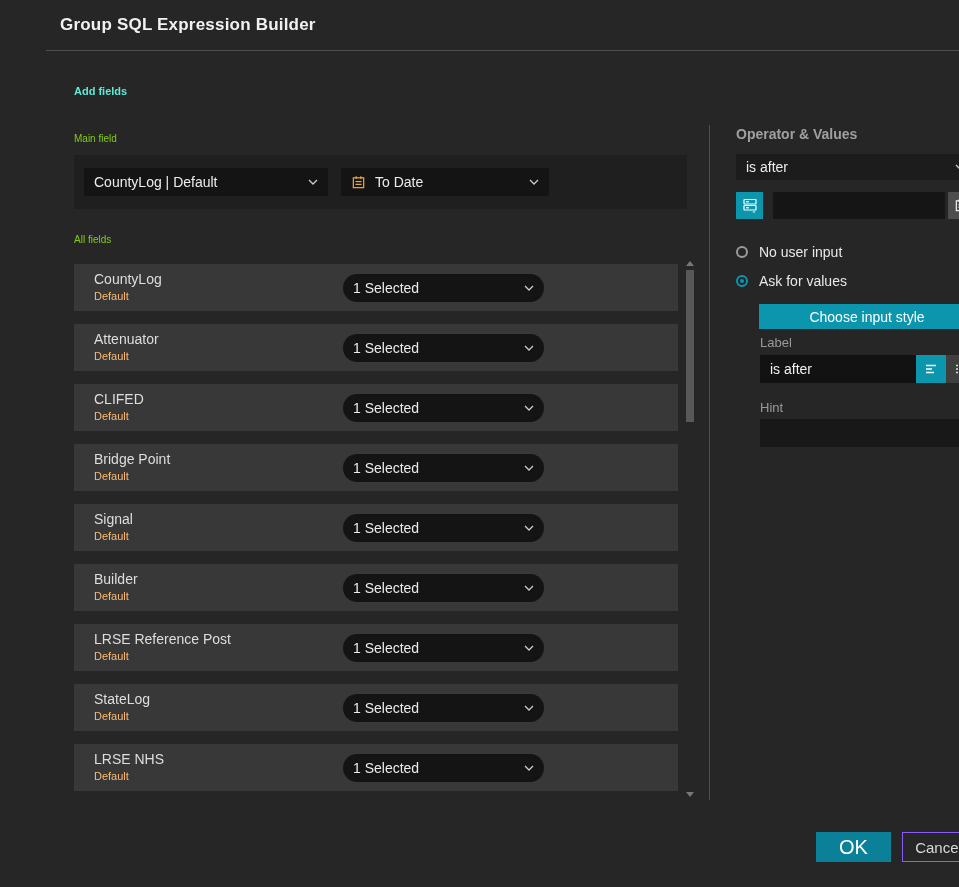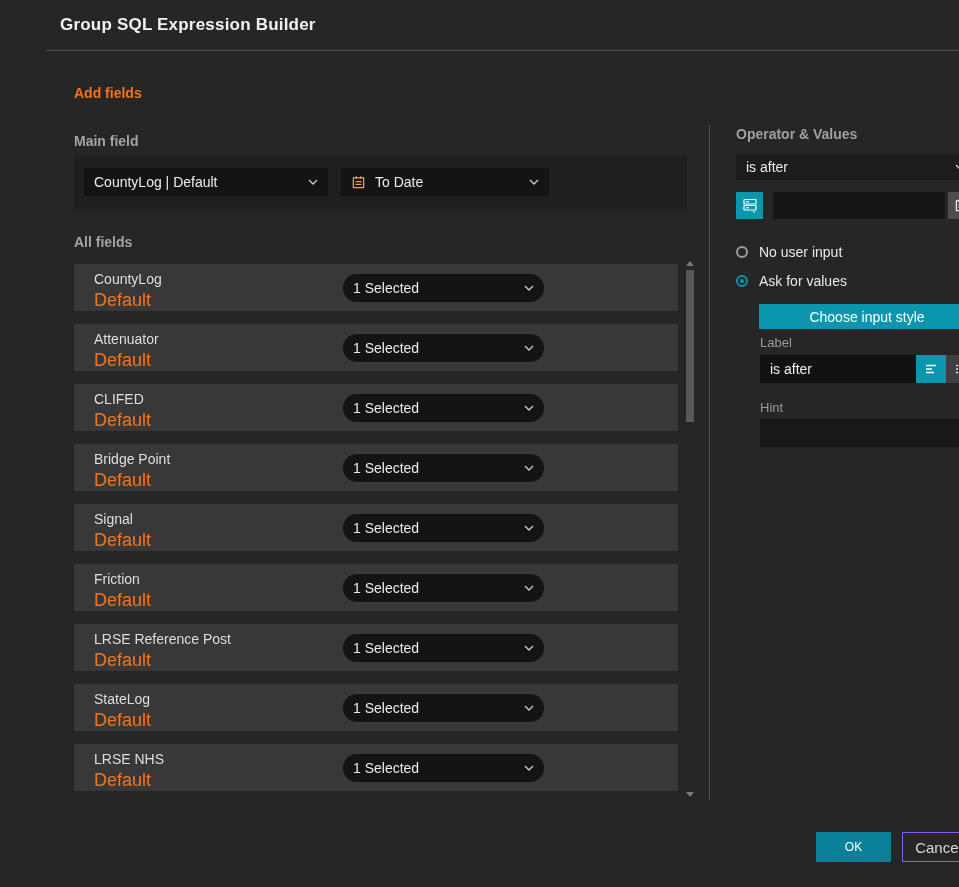--- a/index.html
+++ b/index.html
@@ -18,41 +18,41 @@
     overflow:hidden;position:relative;
   }
   .dialog{position:relative;width:959px;height:887px;background:var(--bg);margin-left:46px;}
 
   
   .titlebar{position:absolute;left:0;top:0;width:100%;height:51px;border-bottom:1px solid #4f4f4f;}
   .title{position:absolute;left:14px;top:15px;font-size:17px;font-weight:700;color:#f1f1f1;letter-spacing:.2px;}
   .close{position:absolute;right:13px;top:16px;width:20px;height:20px;cursor:pointer;display:flex;align-items:center;justify-content:center;}
 
   
-  .add-fields{position:absolute;left:28px;top:85px;font-size:14px;font-weight:700;color:#f97316;}
-  .sublabel{font-size:14px;font-weight:700;color:#a3a3a3;}
+  .add-fields{position:absolute;left:28px;top:85px;font-size:11px;font-weight:700;color:#5eead4;}
+  .sublabel{font-size:10px;font-weight:400;color:#84cc16;}
   .main-field-label{position:absolute;left:28px;top:133px;}
   .all-fields-label{position:absolute;left:28px;top:234px;}
 
   
   .dd{display:flex;align-items:center;background:var(--dd-bg);height:28px;padding:0 10px;
       font-size:14px;color:#ececec;cursor:pointer;}
   .dd .dd-text{white-space:nowrap;overflow:hidden;}
   .dd .chev{margin-left:auto;flex:0 0 auto;}
 
   
   .main-bar{position:absolute;left:28px;top:155px;width:613px;height:54px;background:#1f1f1f;}
   .dd-mainfield{position:absolute;left:10px;top:13px;width:244px;}
   .dd-fieldtype{position:absolute;left:267px;top:13px;width:208px;gap:9px;}
 
   
   .rows{position:absolute;left:28px;top:264px;width:604px;}
   .row{position:relative;height:47px;margin-bottom:13px;background:var(--row-bg);}
   .row-title{position:absolute;left:20px;top:7px;font-size:14px;color:#dedede;}
-  .row-sub{position:absolute;left:20px;top:26px;font-size:18px;color:#f97316;}
+  .row-sub{position:absolute;left:20px;top:26px;font-size:11px;color:#fdba74;}
   .row-dd{position:absolute;left:269px;top:10px;width:201px;border-radius:14px;}
 
   
   .scrollbar{position:absolute;left:638px;top:258px;width:12px;height:542px;}
   .scroll-up{position:absolute;left:2px;top:3px;width:0;height:0;
     border-left:4px solid transparent;border-right:4px solid transparent;border-bottom:5px solid #787878;cursor:pointer;}
   .scroll-down{position:absolute;left:2px;bottom:3px;width:0;height:0;
     border-left:4px solid transparent;border-right:4px solid transparent;border-top:5px solid #787878;cursor:pointer;}
   .scroll-thumb{position:absolute;left:2px;top:12px;width:8px;height:152px;background:#585858;cursor:pointer;}
 
@@ -85,21 +85,21 @@
     color:#f0f0f0;font-size:14px;padding:0 10px;font-family:"Liberation Sans",sans-serif;}
   .toggle-textstyle{position:absolute;left:870px;top:355px;width:30px;height:28px;background:var(--accent);
     display:flex;align-items:center;justify-content:center;cursor:pointer;}
   .toggle-liststyle{position:absolute;left:900px;top:355px;width:29px;height:28px;background:#3f3f3f;
     display:flex;align-items:center;justify-content:center;cursor:pointer;}
   .hint-input{position:absolute;left:714px;top:419px;width:210px;height:28px;background:#181818;border:none;
     color:#f0f0f0;font-size:14px;padding:0 10px;font-family:"Liberation Sans",sans-serif;}
 
   
   .ok-btn{position:absolute;left:770px;top:832px;width:75px;height:30px;background:var(--accent-ok);
-    border:none;color:#ffffff;font-size:12px;display:flex;align-items:center;justify-content:center;cursor:pointer;
+    border:none;color:#ffffff;font-size:20px;display:flex;align-items:center;justify-content:center;cursor:pointer;
     font-family:"Liberation Sans",sans-serif;}
   .cancel-btn{position:absolute;left:856px;top:832px;width:73px;height:30px;background:transparent;
     border:1px solid #8b5cf6;color:#d9d9d9;font-size:15px;display:flex;align-items:center;justify-content:center;
     cursor:pointer;font-family:"Liberation Sans",sans-serif;}
 </style>
 </head>
 <body>
 
 <div class="dialog">
 
@@ -189,21 +189,21 @@
       <div class="row-sub">Default</div>
       <div class="dd row-dd">
         <span class="dd-text">1 Selected</span>
         <svg class="chev" width="10" height="6" viewBox="0 0 10 6">
             <path d="M1 1 L5 5 L9 1" fill="none" stroke="#cccccc" stroke-width="1.3"></path>
           </svg>
       </div>
     </div>
 
     <div class="row">
-      <div class="row-title">Friction</div>
+      <div class="row-title">Builder</div>
       <div class="row-sub">Default</div>
       <div class="dd row-dd">
         <span class="dd-text">1 Selected</span>
         <svg class="chev" width="10" height="6" viewBox="0 0 10 6">
             <path d="M1 1 L5 5 L9 1" fill="none" stroke="#cccccc" stroke-width="1.3"></path>
           </svg>
       </div>
     </div>
 
     <div class="row">

